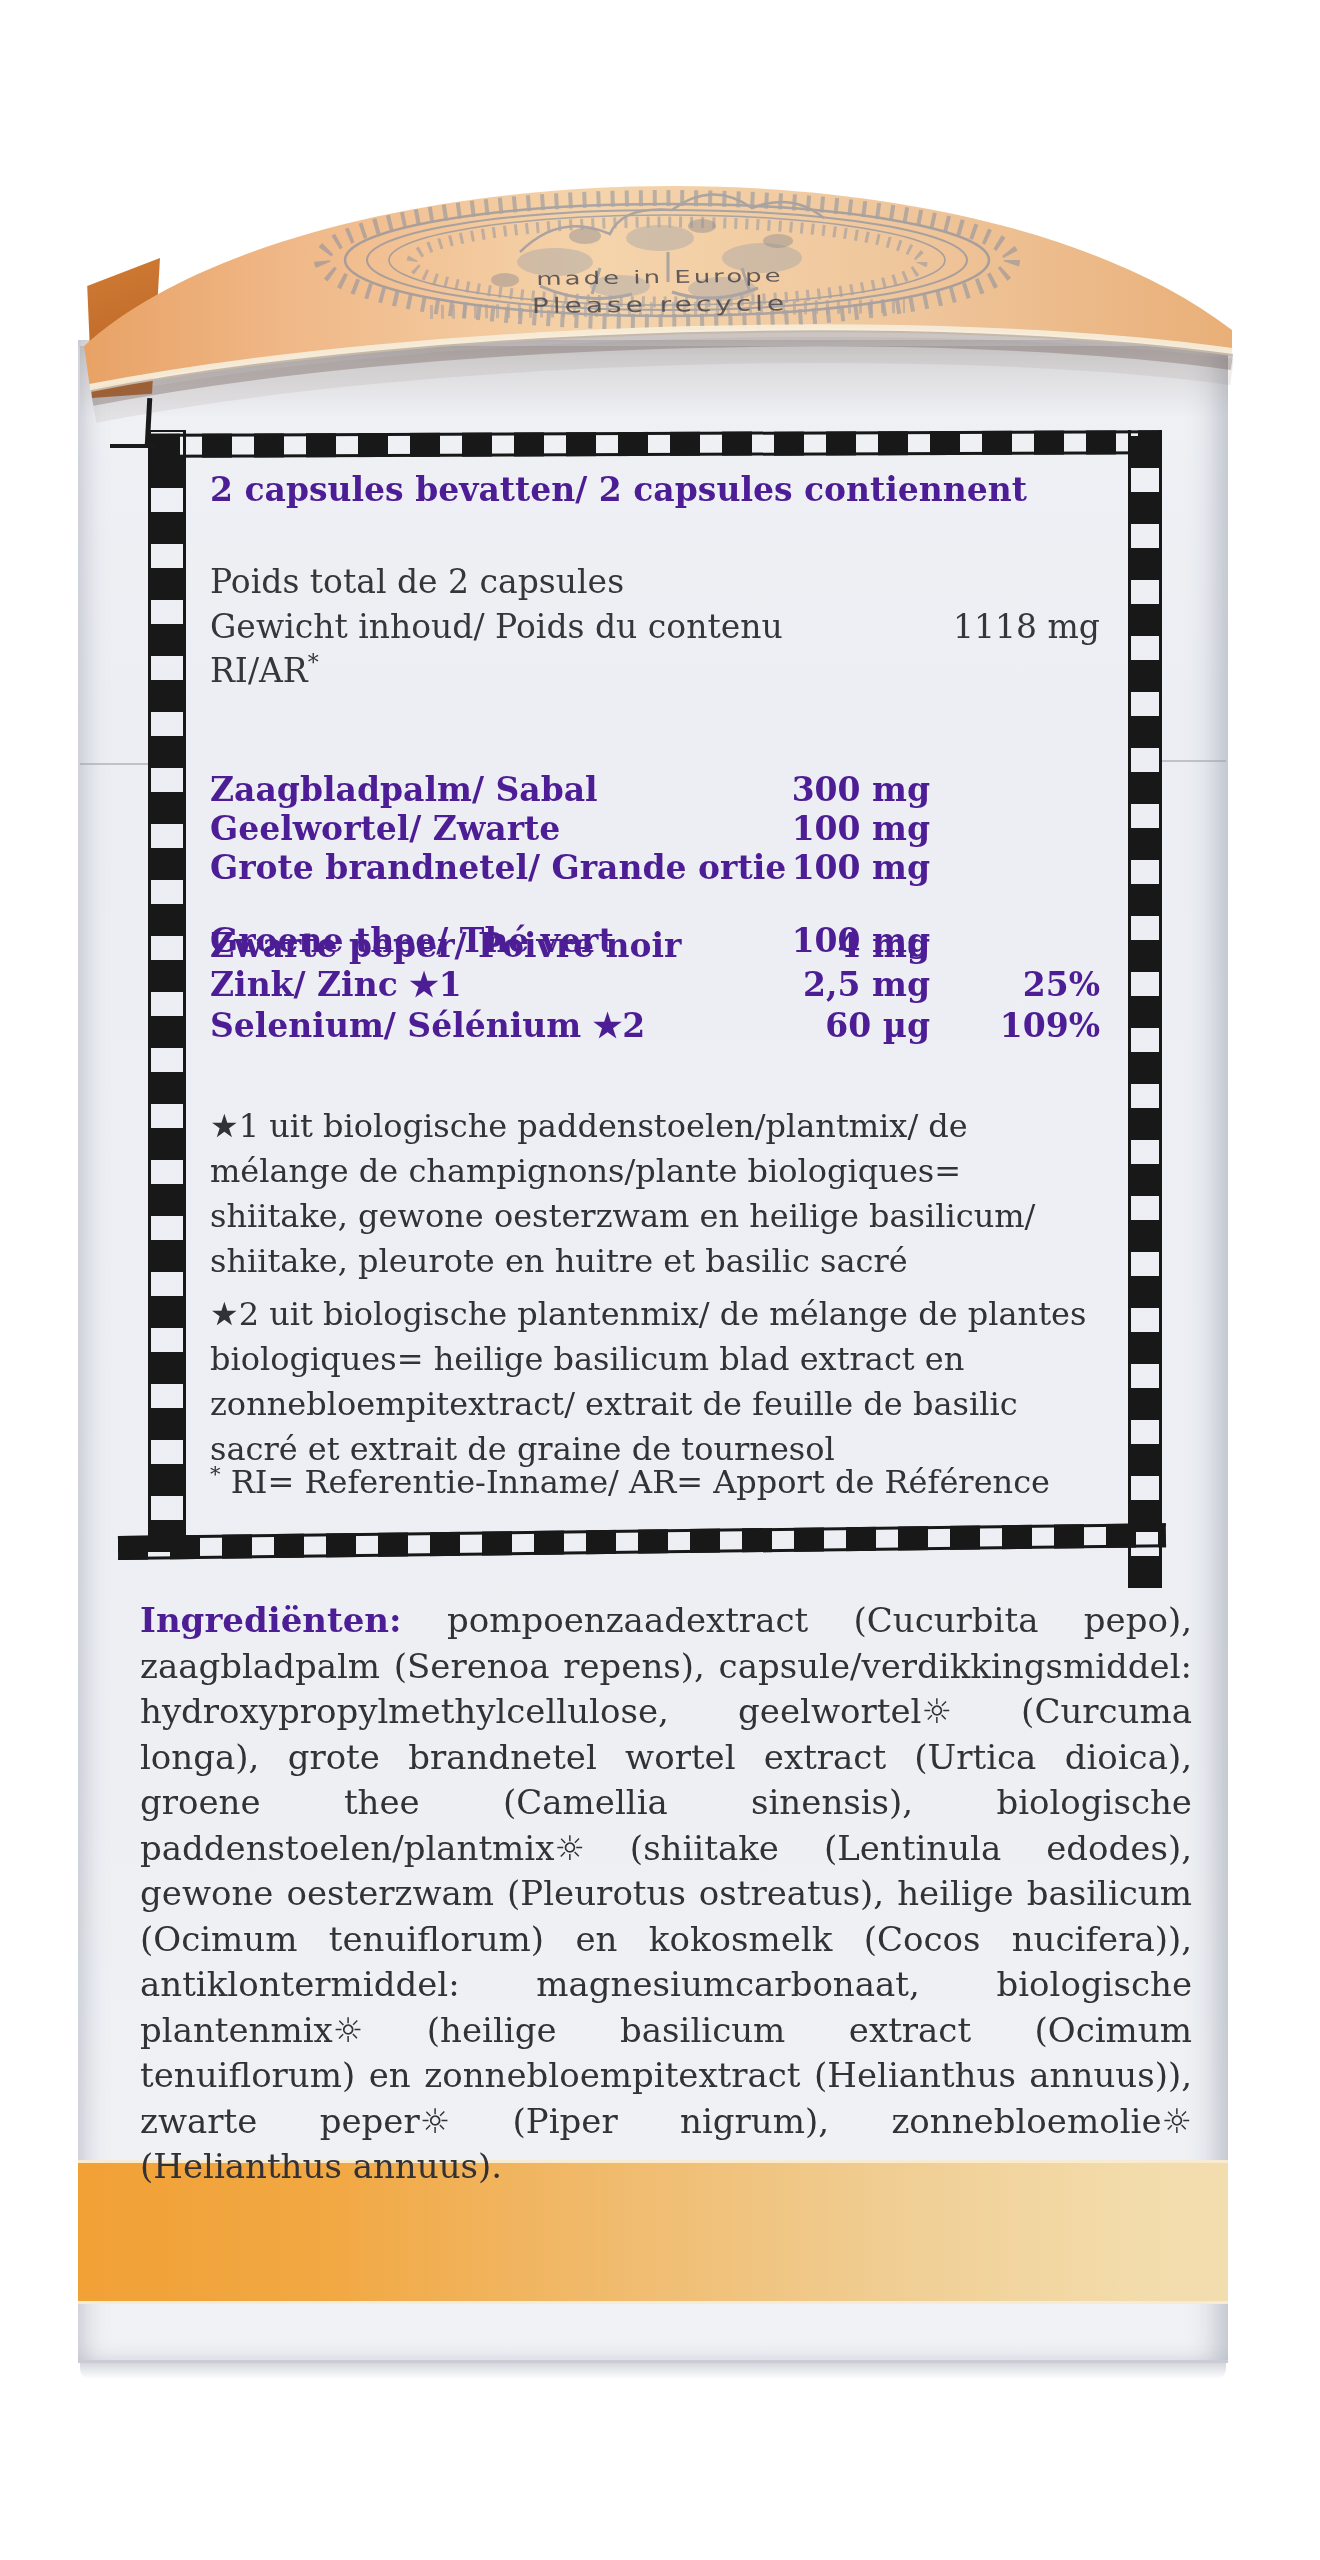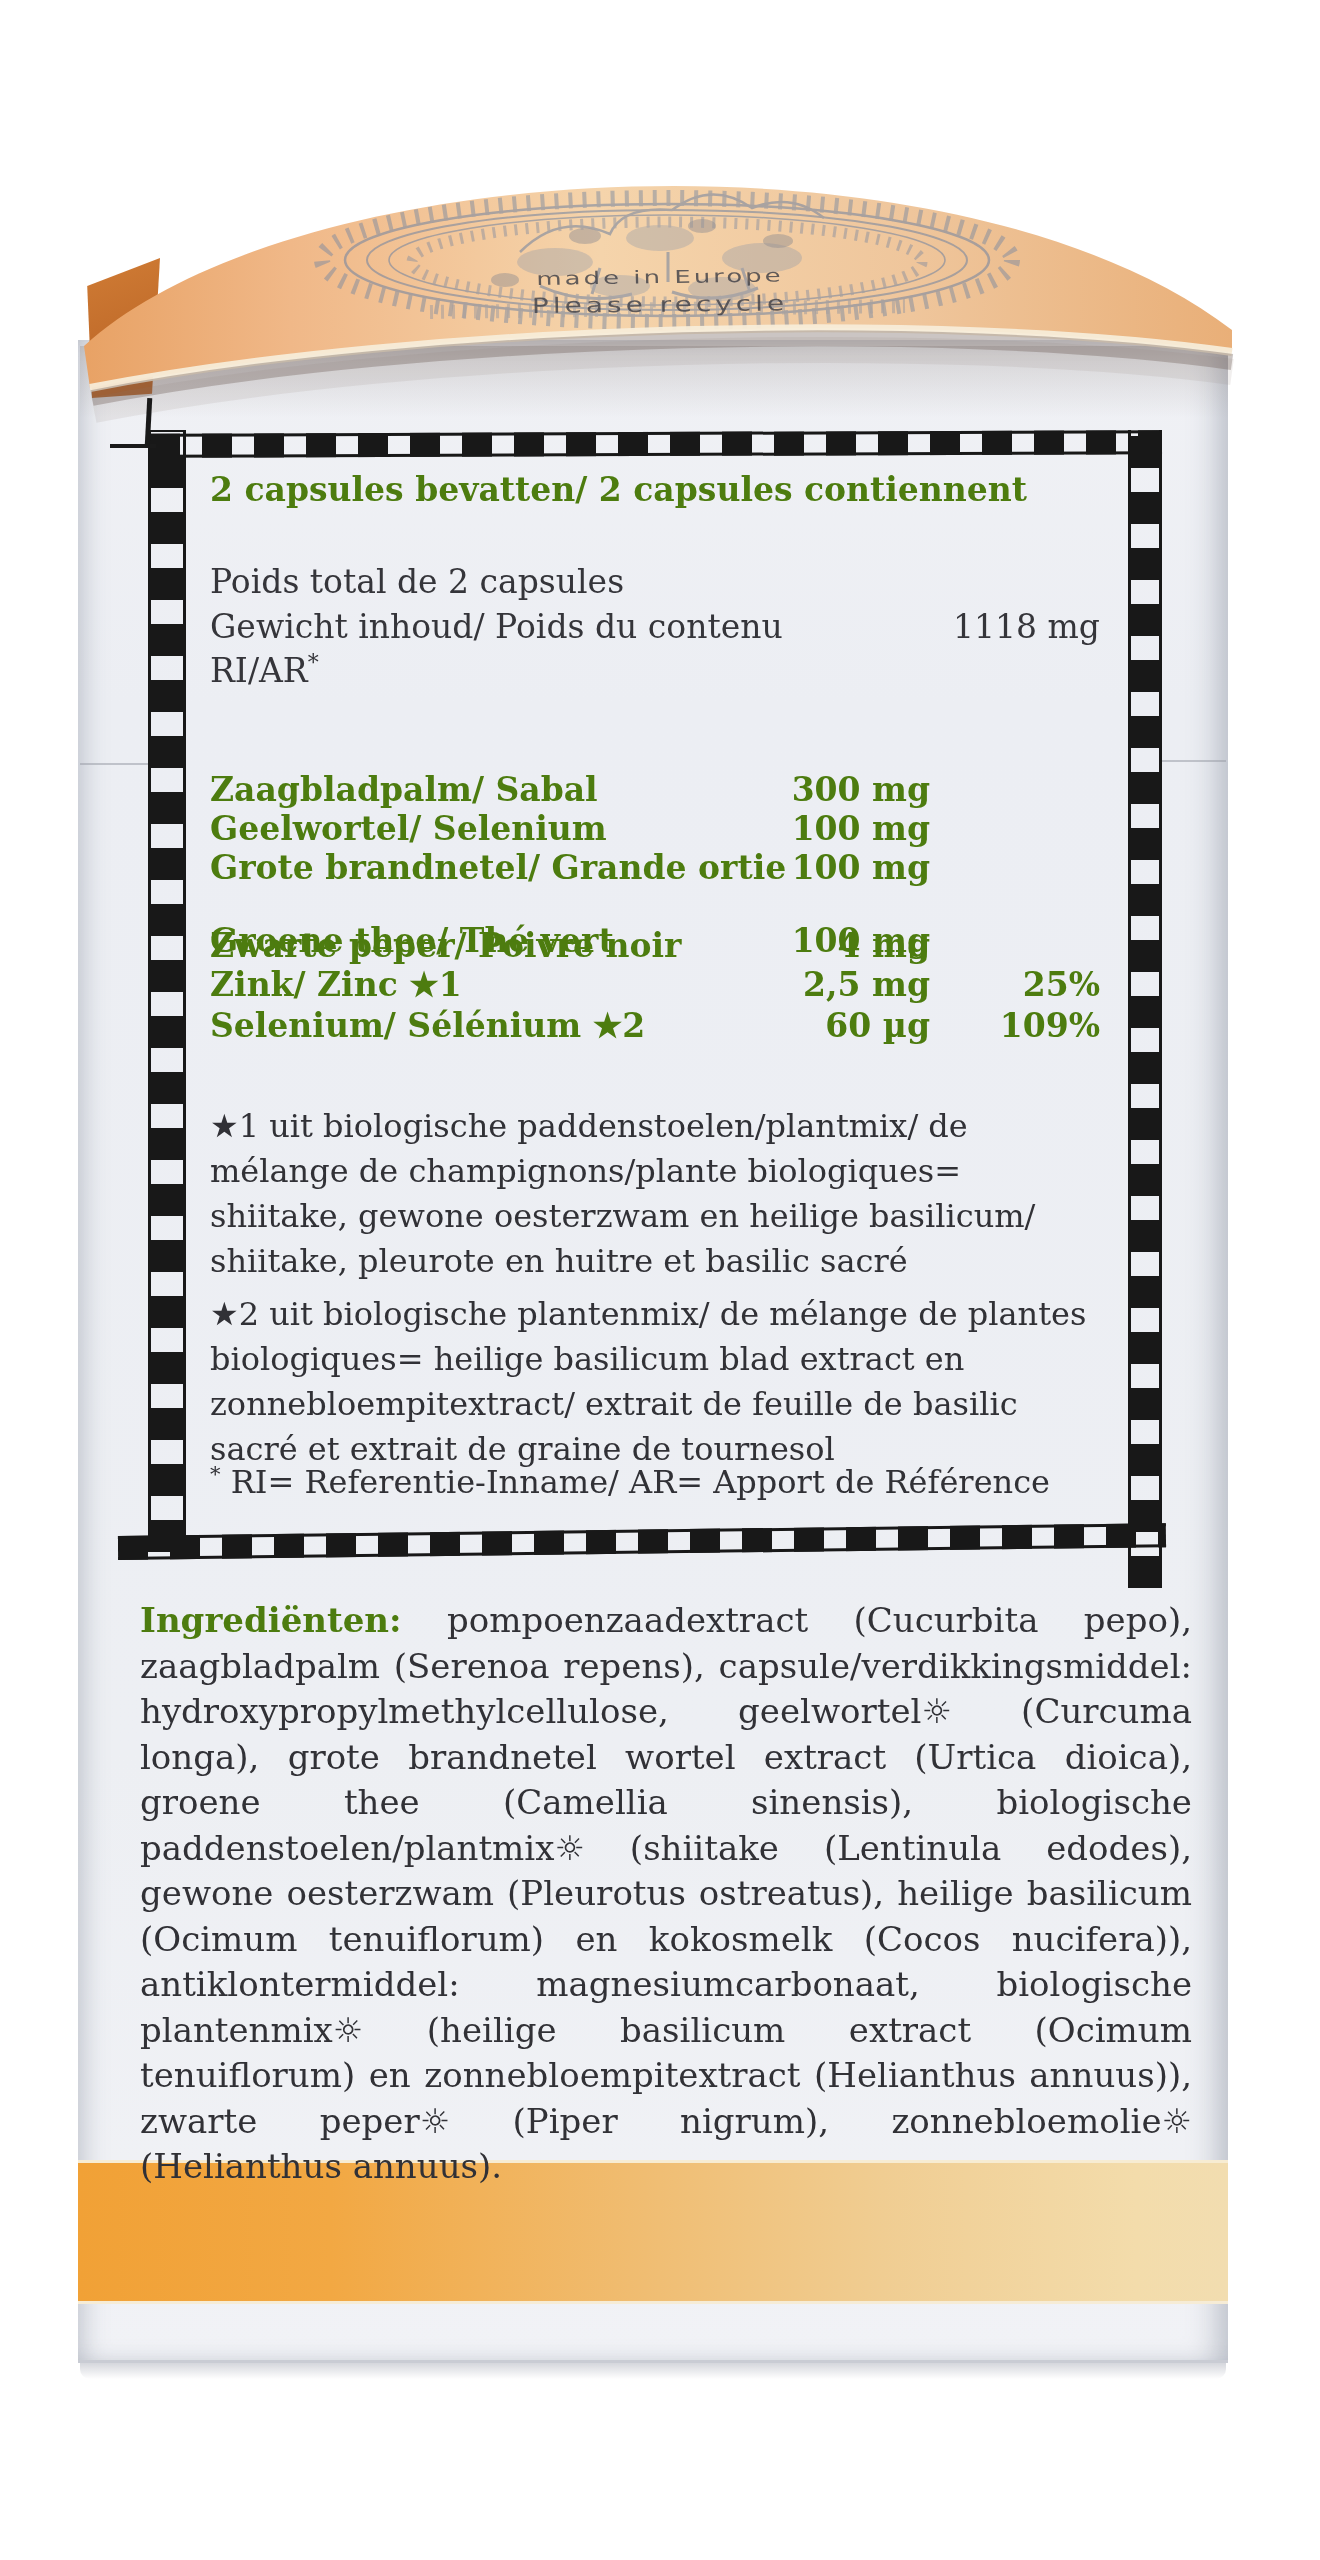--- a/index.html
+++ b/index.html
@@ -58,21 +58,21 @@
   .tb-left{left:148px;top:430px;width:38px;height:1122px;}
   .tb-right{left:1128px;top:430px;width:34px;height:1158px;}
   .tb-corner-v{left:146px;top:398px;width:5px;height:48px;background:#1a1a1a;transform:rotate(3deg);}
   .tb-corner-h{left:110px;top:444px;width:46px;height:4px;background:#1a1a1a;}
 
   
   .trow{left:210px;width:890px;height:42px;font-size:33px;white-space:nowrap;}
   .trow .val{position:absolute;right:0;top:0;}
   .trow .amt{position:absolute;right:170px;top:0;}
   .trow .pct{position:absolute;right:0;top:0;}
-  .bold{font-weight:bold;color:#4d7c0f;}
+  .bold{font-weight:bold;color:#4c1d95;}
   .riar{text-align:left;}
   .riar sup{font-size:22px;}
   .fn{left:210px;width:892px;font-size:32px;line-height:45px;color:#313136;}
   .fn sup{font-size:21px;}
 
   
   .ingredients{left:140px;top:1598px;width:1052px;font-size:34px;line-height:45.5px;
     text-align:justify;color:#313136;}
 </style>
 </head>
@@ -155,21 +155,21 @@
   </div>
   <div class="abs trow riar" style="top:650px">
     <span>RI/AR</span><sup>*</sup>
   </div>
 
   <div class="abs trow bold" style="top:770px">
     <span>Zaagbladpalm/ Sabal</span>
     <span class="amt">300 mg</span>
   </div>
   <div class="abs trow bold" style="top:809px">
-    <span>Geelwortel/ Selenium</span>
+    <span>Geelwortel/ Zwarte</span>
     <span class="amt">100 mg</span>
   </div>
   <div class="abs trow bold" style="top:848px">
     <span>Grote brandnetel/ Grande ortie</span>
     <span class="amt">100 mg</span>
   </div>
   <div class="abs trow bold" style="top:921px">
     <span>Groene thee/ Thé vert</span>
     <span class="amt">100 mg</span>
   </div>

